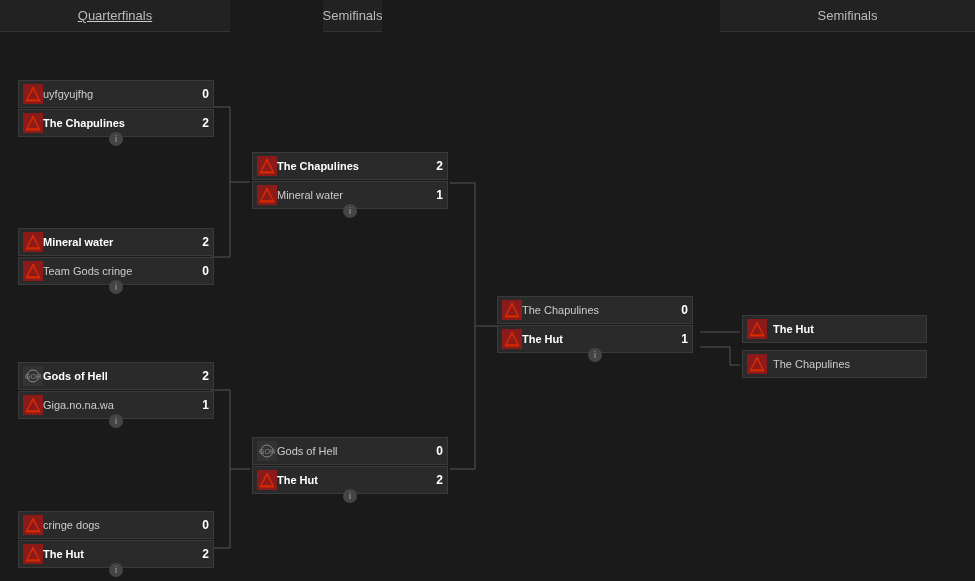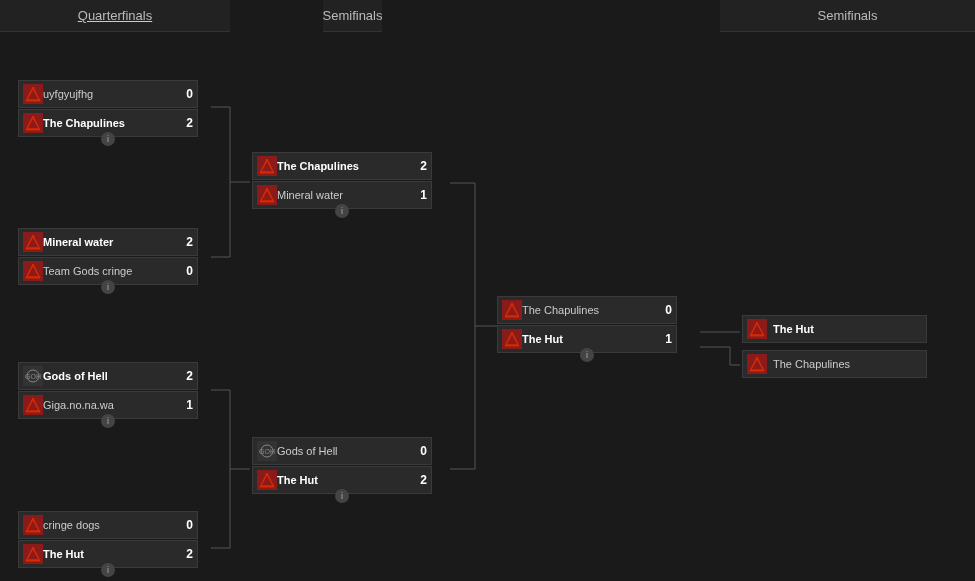--- a/index.html
+++ b/index.html
@@ -48,21 +48,21 @@
       display: flex;
       flex-direction: column;
     }
 
     .team-row {
       display: flex;
       align-items: center;
       background: #2a2a2a;
       border: 1px solid #3a3a3a;
       height: 28px;
-      width: 180px;
+      width: 196px;
       padding: 0 4px;
       margin-bottom: 1px;
       position: relative;
     }
 
     .team-row.winner {
       background: #2a2a2a;
     }
 
     .team-name {

